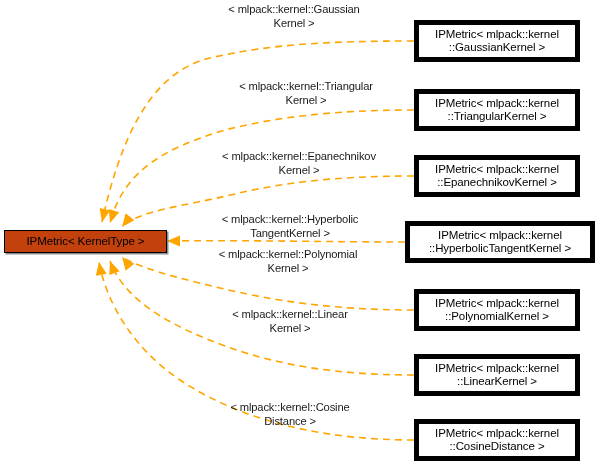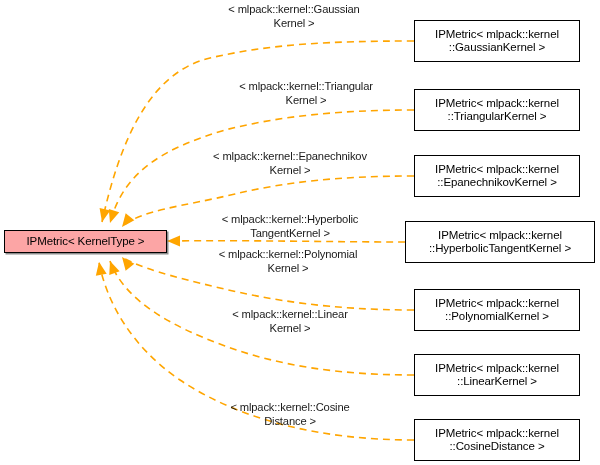--- a/index.html
+++ b/index.html
@@ -23,21 +23,21 @@
     position: absolute;
     left: 0;
     top: 0;
     width: 600px;
     height: 465px;
     pointer-events: none;
   }
   .node {
     position: absolute;
     box-sizing: border-box;
-    border: 1px solid #14b8a6;
+    border: 5px solid #14b8a6;
     background: #ffffff;
     color: #000000;
     font-size: 11.5px;
     line-height: 13.5px;
     text-align: center;
     display: flex;
     align-items: center;
     justify-content: center;
     white-space: pre-line;
     letter-spacing: -0.1px;
@@ -72,21 +72,21 @@
       <path d="M 405,242 C 330,242 250,240 167,241" fill="none" stroke="#ffa500" stroke-width="1.6" stroke-dasharray="7,5"></path>
       <polygon points="0,0 -13,-5.5 -13,5.5" fill="#ffa500" transform="translate(167,241) rotate(180)"></polygon>
       <path d="M 414,310 C 330,310 270,300 220,288 C 170,276 140,268 122,257" fill="none" stroke="#ffa500" stroke-width="1.6" stroke-dasharray="7,5"></path>
       <polygon points="0,0 -13,-5.5 -13,5.5" fill="#ffa500" transform="translate(122,257) rotate(232)"></polygon>
       <path d="M 414,375 C 340,375 280,366 225,346 C 170,326 124,300 110,261" fill="none" stroke="#ffa500" stroke-width="1.6" stroke-dasharray="7,5"></path>
       <polygon points="0,0 -13,-5.5 -13,5.5" fill="#ffa500" transform="translate(110,261) rotate(250)"></polygon>
       <path d="M 414,440 C 320,440 240,420 180,380 C 130,346 106,300 99,262" fill="none" stroke="#ffa500" stroke-width="1.6" stroke-dasharray="7,5"></path>
       <polygon points="0,0 -13,-5.5 -13,5.5" fill="#ffa500" transform="translate(99,262) rotate(260)"></polygon>
     </svg>
 
-  <div class="node base" id="node-base" style="left: 4px; top: 230px; width: 163px; height: 23px; background: #fca5a5; border-color: rgb(0, 0, 0);"><span>IPMetric&lt; KernelType &gt;</span></div>
+  <div class="node base" id="node-base" style="left: 4px; top: 230px; width: 163px; height: 23px; background: #c2410c; border-color: rgb(0, 0, 0);"><span>IPMetric&lt; KernelType &gt;</span></div>
 
   <div id="node-container">
       <div class="node" style="left: 414px; top: 20px; width: 166px; height: 42px; background: rgb(255, 255, 255); border-color: rgb(0, 0, 0);"><span>IPMetric&lt; mlpack::kernel
 ::GaussianKernel &gt;</span></div>
       <div class="node" style="left: 414px; top: 89px; width: 166px; height: 42px; background: rgb(255, 255, 255); border-color: rgb(0, 0, 0);"><span>IPMetric&lt; mlpack::kernel
 ::TriangularKernel &gt;</span></div>
       <div class="node" style="left: 414px; top: 155px; width: 166px; height: 42px; background: rgb(255, 255, 255); border-color: rgb(0, 0, 0);"><span>IPMetric&lt; mlpack::kernel
 ::EpanechnikovKernel &gt;</span></div>
       <div class="node" style="left: 405px; top: 221px; width: 190px; height: 42px; background: rgb(255, 255, 255); border-color: rgb(0, 0, 0);"><span>IPMetric&lt; mlpack::kernel
 ::HyperbolicTangentKernel &gt;</span></div>
@@ -96,21 +96,21 @@
 ::LinearKernel &gt;</span></div>
       <div class="node" style="left: 414px; top: 419px; width: 166px; height: 42px; background: rgb(255, 255, 255); border-color: rgb(0, 0, 0);"><span>IPMetric&lt; mlpack::kernel
 ::CosineDistance &gt;</span></div>
     </div>
 
   <div id="label-container">
       <div class="edge-label" style="left: 204px; top: 3px; width: 180px;">&lt; mlpack::kernel::Gaussian
 Kernel &gt;</div>
       <div class="edge-label" style="left: 217px; top: 80px; width: 178px;">&lt; mlpack::kernel::Triangular
 Kernel &gt;</div>
-      <div class="edge-label" style="left: 191px; top: 150px; width: 198px;">&lt; mlpack::kernel::Epanechnikov
+      <div class="edge-label" style="left: 200px; top: 150px; width: 198px;">&lt; mlpack::kernel::Epanechnikov
 Kernel &gt;</div>
       <div class="edge-label" style="left: 194px; top: 213px; width: 192px;">&lt; mlpack::kernel::Hyperbolic
 TangentKernel &gt;</div>
       <div class="edge-label" style="left: 194px; top: 248px; width: 188px;">&lt; mlpack::kernel::Polynomial
 Kernel &gt;</div>
       <div class="edge-label" style="left: 207px; top: 308px; width: 166px;">&lt; mlpack::kernel::Linear
 Kernel &gt;</div>
       <div class="edge-label" style="left: 207px; top: 401px; width: 166px;">&lt; mlpack::kernel::Cosine
 Distance &gt;</div>
     </div>

